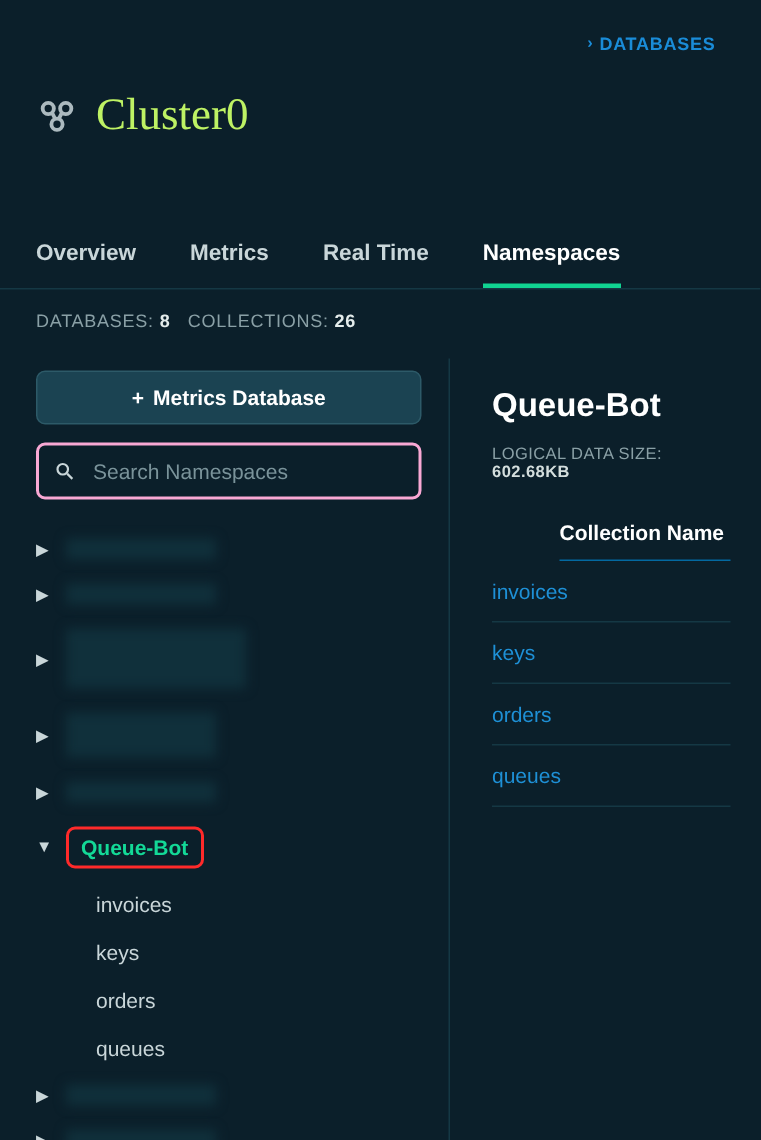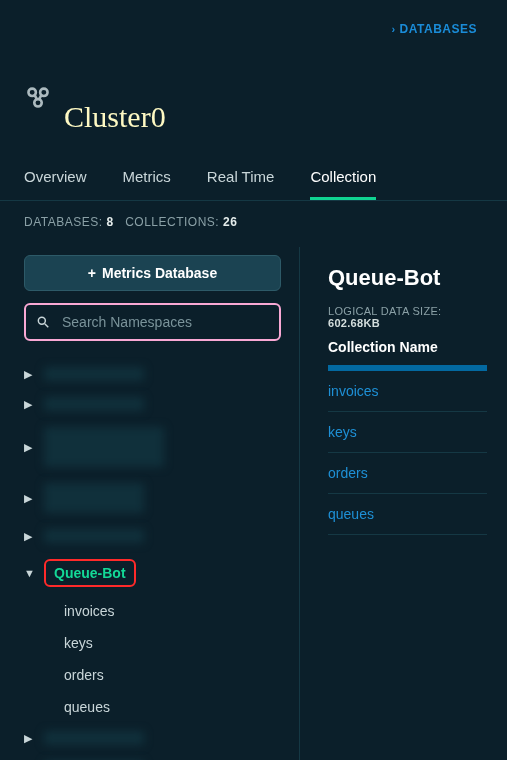--- a/index.html
+++ b/index.html
@@ -35,37 +35,37 @@
   }
   .title-row .cluster-icon {
     width: 28px;
     height: 28px;
     opacity: 0.85;
   }
   .title-row h1 {
     font-family: Georgia, "Times New Roman", serif;
     font-weight: 400;
     font-size: 30px;
-    color: #fef9c3;
-    margin-top: 40px;
+    color: #bef264;
   }
 
   .tabs {
     display: flex;
     gap: 36px;
     padding: 34px 24px 0 24px;
     border-bottom: 1px solid #153844;
   }
   .tab {
     color: #c9d6d9;
     font-size: 15px;
-    font-weight: 400;
+    font-weight: 700;
     padding-bottom: 12px;
     cursor: pointer;
     border-bottom: 3px solid transparent;
+    margin-top: 32px;
   }
   .tab.active {
     color: #ffffff;
     border-bottom: 3px solid #10d492;
   }
 
   .stats {
     padding: 14px 24px 0 24px;
     font-size: 12px;
     color: #8aa0a6;
@@ -179,30 +179,31 @@
   .detail-title {
     font-size: 22px;
     font-weight: 700;
     color: #ffffff;
     margin-bottom: 14px;
   }
   .detail-meta {
     font-size: 11px;
     color: #8aa0a6;
     letter-spacing: 0.3px;
-    margin-bottom: 10px;
+    margin-bottom: 26px;
   }
   .detail-meta b { color: #d4dedd; font-weight: 600; }
 
   .col-header {
     font-size: 14px;
     font-weight: 700;
     color: #ffffff;
     padding-bottom: 10px;
-    border-bottom: 6px solid #0369a1;
+    border-bottom: 1px solid #0369a1;
+    margin-left: 45px;
   }
   .col-row {
     padding: 12px 0;
     border-bottom: 1px solid #153844;
     font-size: 14px;
     color: #1e90d6;
     cursor: pointer;
   }
 </style>
 </head>
@@ -221,21 +222,21 @@
     <line x1="9" y1="10" x2="11" y2="14"></line>
     <line x1="15" y1="10" x2="13" y2="14"></line>
   </svg>
   <h1>Cluster0</h1>
 </div>
 
 <div class="tabs">
   <div class="tab">Overview</div>
   <div class="tab">Metrics</div>
   <div class="tab">Real Time</div>
-  <div class="tab active">Collection</div>
+  <div class="tab active">Namespaces</div>
 </div>
 
 <div class="stats">
   <span>DATABASES:</span> <b>8</b>&nbsp;&nbsp;
   <span>COLLECTIONS:</span> <b>26</b>
 </div>
 
 <div class="split">
   <div class="left">
     <button class="create-btn">

